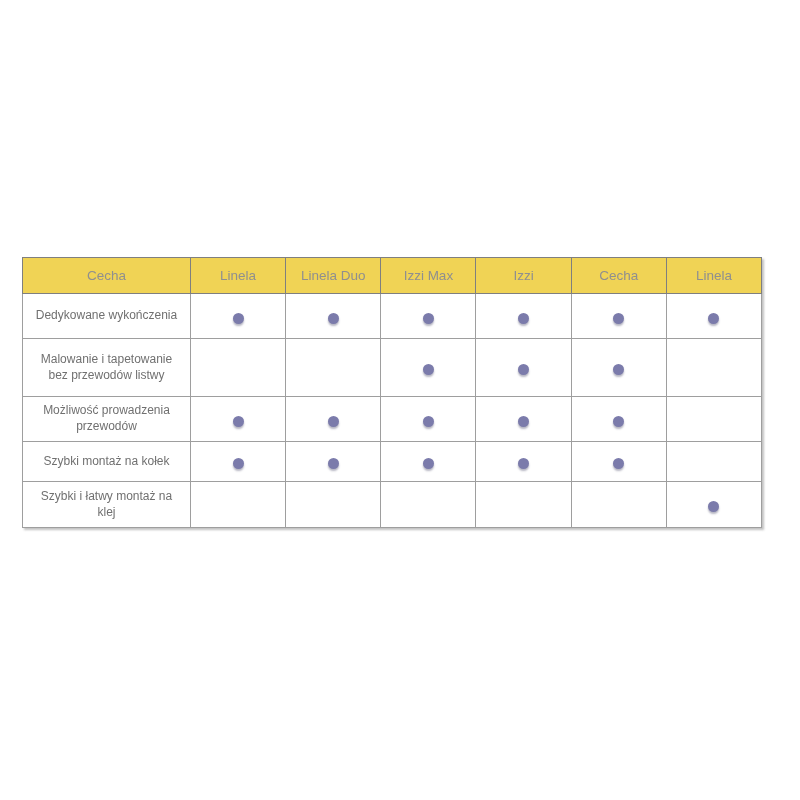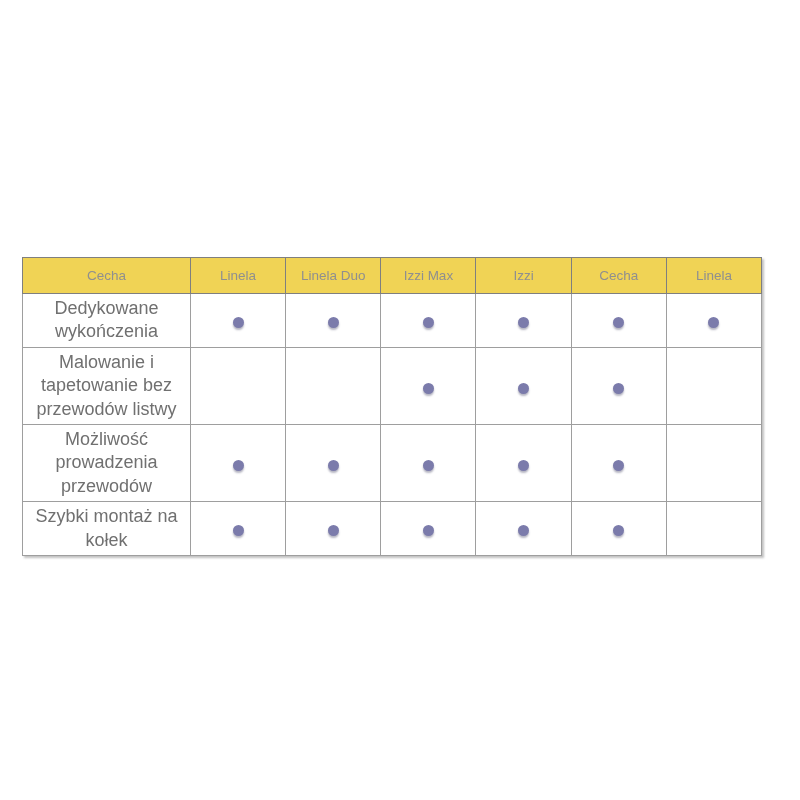--- a/index.html
+++ b/index.html
@@ -38,21 +38,21 @@
   }
   tbody th, tbody td {
     border: 1px solid #9e9e9e;
     text-align: center;
     vertical-align: middle;
     padding: 3px 8px;
   }
   tbody th {
     font-weight: 400;
     color: #707070;
-    font-size: 18px;
+    font-size: 12px;
     line-height: 1.3;
   }
   tbody tr:nth-child(1) { height: 45px; }
   tbody tr:nth-child(2) { height: 58px; }
   tbody tr:nth-child(3) { height: 45px; }
   tbody tr:nth-child(4) { height: 40px; }
   tbody tr:nth-child(5) { height: 46px; }
   .dot {
     display: inline-block;
     width: 11px;
@@ -119,15 +119,24 @@
       </tr>
       <tr>
         <th>Szybki montaż na kołek</th>
         <td><span class="dot"></span></td>
         <td><span class="dot"></span></td>
         <td><span class="dot"></span></td>
         <td><span class="dot"></span></td>
         <td><span class="dot"></span></td>
         <td></td>
       </tr>
+      <tr>
+        <th>Szybki i łatwy montaż na klej</th>
+        <td></td>
+        <td></td>
+        <td></td>
+        <td></td>
+        <td></td>
+        <td><span class="dot"></span></td>
+      </tr>
     </tbody>
   </table>
 </div>
 
 </body></html>

